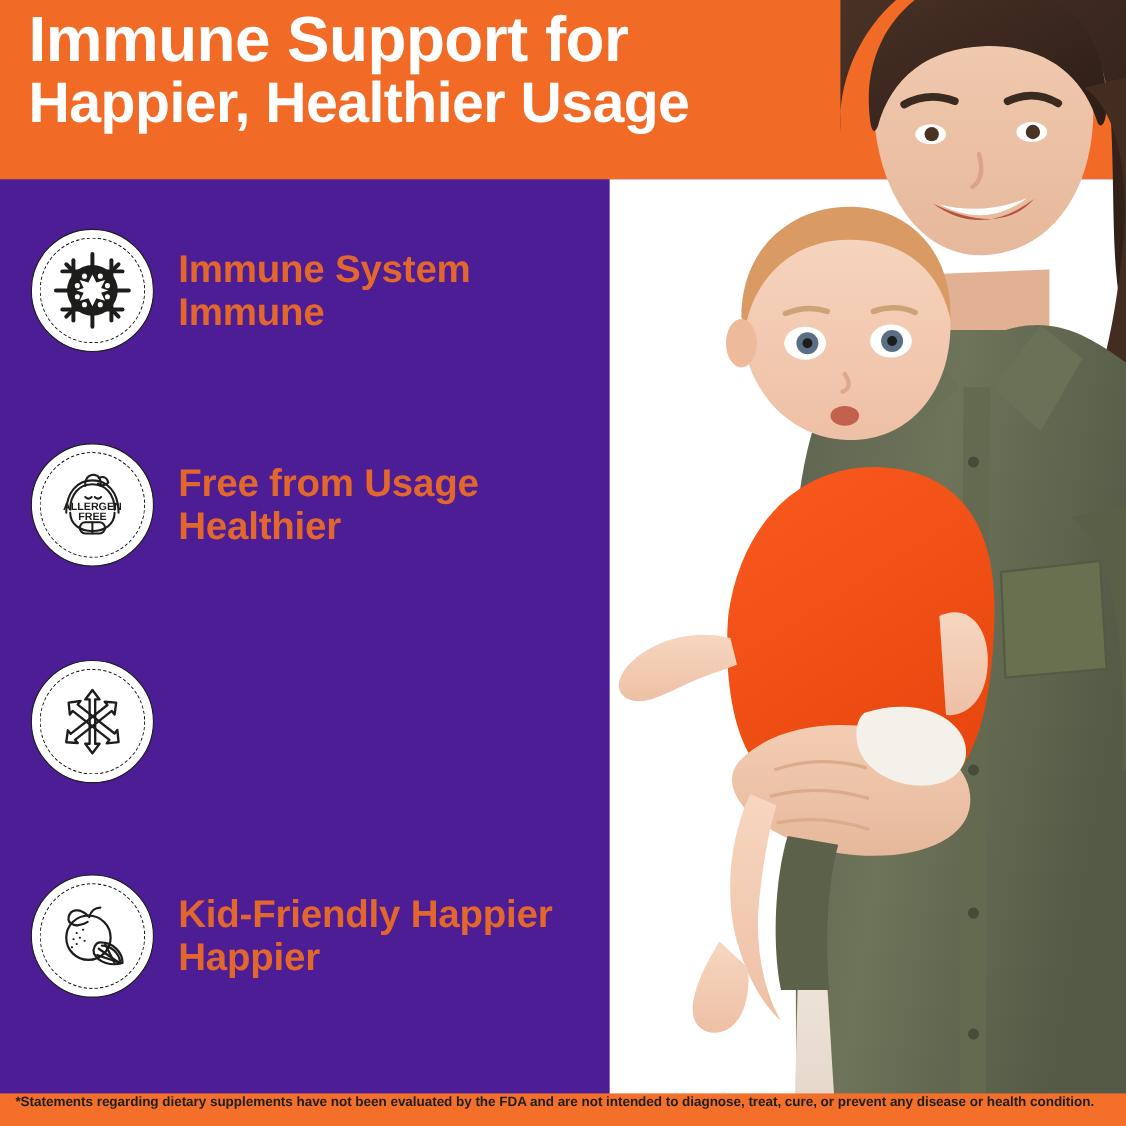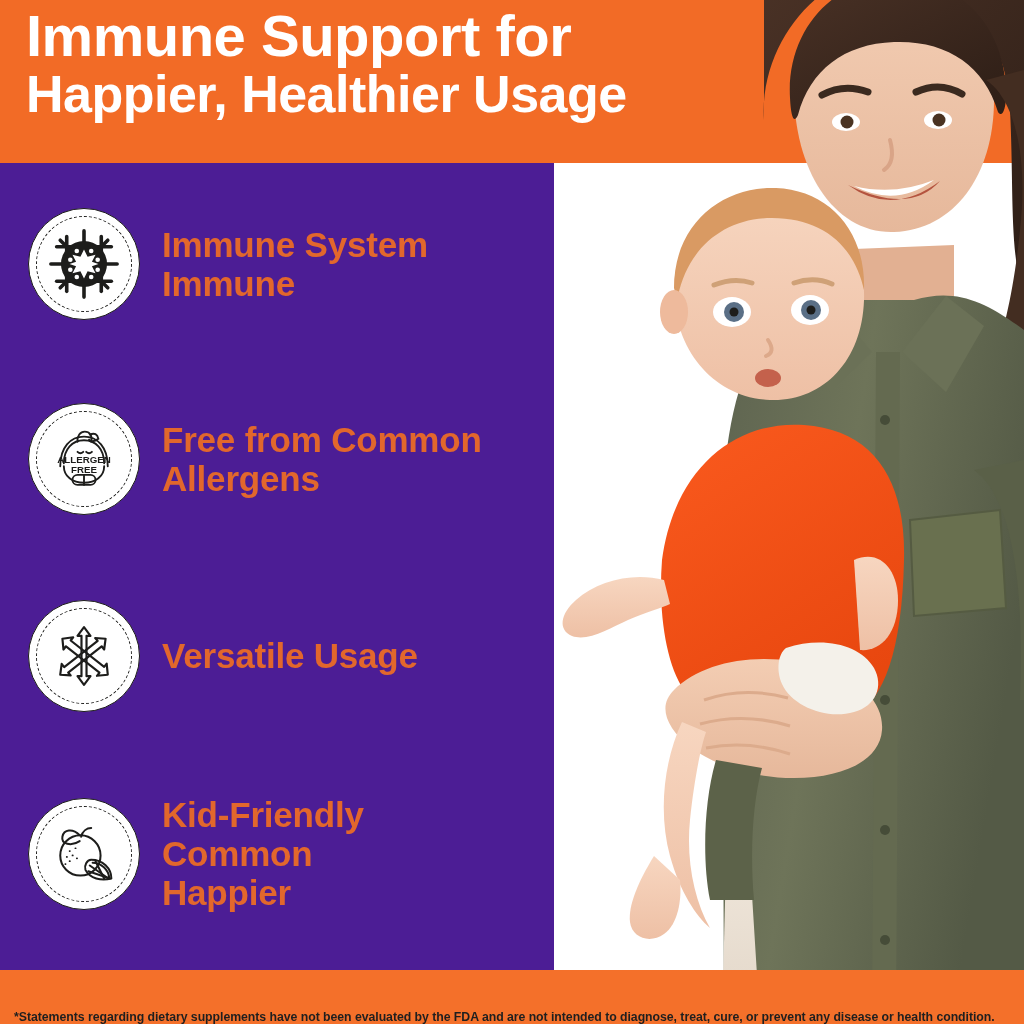--- a/index.html
+++ b/index.html
@@ -143,25 +143,25 @@
     letter-spacing: -0.2px;
     max-width: 360px;
   }
 
   
   .footer-band {
     position: absolute;
     left: 0;
     bottom: 0;
     width: 1024px;
-    height: 54px;
+    height: 30px;
     background: #F4702A;
     z-index: 10;
     display: flex;
-    align-items: flex-end;
+    align-items: flex-start;
   }
   .footer-text {
     color: #1f1f1f;
     font-family: "Liberation Sans", sans-serif;
     font-size: 12.3px;
     font-weight: bold;
     padding-left: 14px;
     padding-right: 8px;
     white-space: nowrap;
     letter-spacing: -0.05px;
@@ -346,40 +346,37 @@
             <path d="M41 40 q4 4 8 0"></path>
             <path d="M53 40 q4 4 8 0"></path>
             <rect x="34" y="72" width="32" height="14" rx="7"></rect>
             <line x1="50" y1="72" x2="50" y2="86"></line>
           </g>
           <text x="50" y="56" font-family="Liberation Sans, sans-serif" font-size="13.5" font-weight="bold" fill="#1d1d1b" text-anchor="middle">ALLERGEN</text>
           <text x="50" y="69" font-family="Liberation Sans, sans-serif" font-size="13.5" font-weight="bold" fill="#1d1d1b" text-anchor="middle">FREE</text>
         </svg>
       </div>
       <div class="feature-label">
-        <span>Free from Common</span><br>
-        <span>Allergens</span>
+        <span>Free from Usage</span><br>
+        <span>Healthier</span>
       </div>
     </div>
 
     <div class="feature-row r2">
       <div class="icon-badge">
         <svg viewBox="0 0 100 100" xmlns="http://www.w3.org/2000/svg">
           <g fill="none" stroke="#1d1d1b" stroke-width="3" stroke-linejoin="round" stroke-linecap="round">
 
             <path d="M50 10 L59 22 L53.5 22 L53.5 78 L59 78 L50 90 L41 78 L46.5 78 L46.5 22 L41 22 Z"></path>
 
             <path d="M80 26 L78 41 L74.5 36.5 L28 73 L31.5 77 L17 76 L19 61 L22.5 65.5 L69 29 L65.5 25 Z"></path>
 
             <path d="M20 26 L35 24 L31.5 28.5 L78 65 L81.5 60.5 L83 76 L68 77.5 L71.5 73 L25 36.5 L21.5 41 Z"></path>
           </g>
         </svg>
-      </div>
-      <div class="feature-label">
-        <span>Versatile Usage</span>
       </div>
     </div>
 
     <div class="feature-row r3">
       <div class="icon-badge">
         <svg viewBox="0 0 100 100" xmlns="http://www.w3.org/2000/svg">
           <g fill="none" stroke="#1d1d1b" stroke-width="2.8" stroke-linecap="round" stroke-linejoin="round">
 
             <circle cx="45" cy="52" r="28"></circle>
 
@@ -399,21 +396,21 @@
 
             <path d="M60 58 C76 58 88 70 88 84 C74 88 58 84 52 72 C50 66 54 58 60 58 Z"></path>
             <path d="M62 62 C74 62 84 72 85 83"></path>
             <path d="M58 66 L84 84"></path>
             <path d="M56 74 L86 84"></path>
             <path d="M66 60 L78 84"></path>
           </g>
         </svg>
       </div>
       <div class="feature-label">
-        <span>Kid-Friendly Common</span><br>
+        <span>Kid-Friendly Happier</span><br>
         <span>Happier</span>
       </div>
     </div>
 
   </div>
 
   <div class="footer-band">
     <span class="footer-text">*Statements regarding dietary supplements have not been evaluated by the FDA and are not intended to diagnose, treat, cure, or prevent any disease or health condition.</span>
   </div>
 

